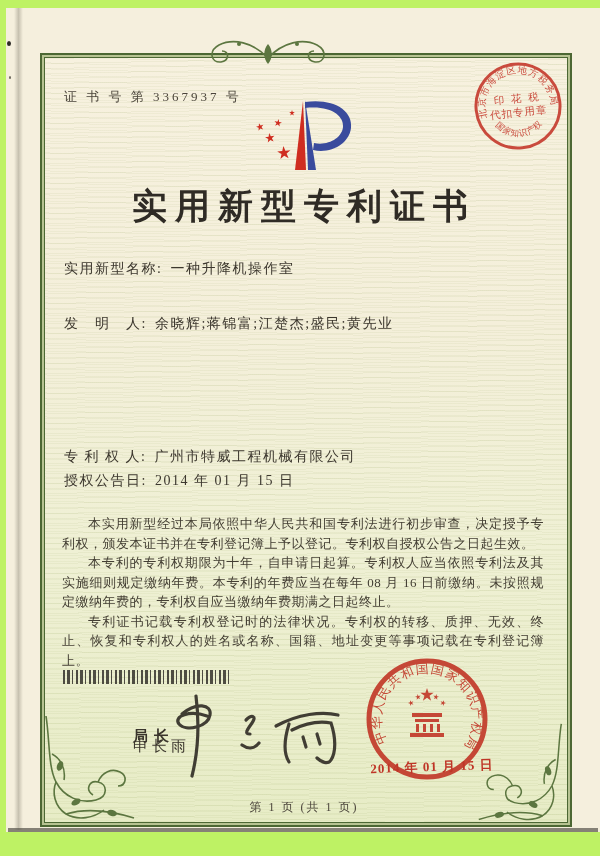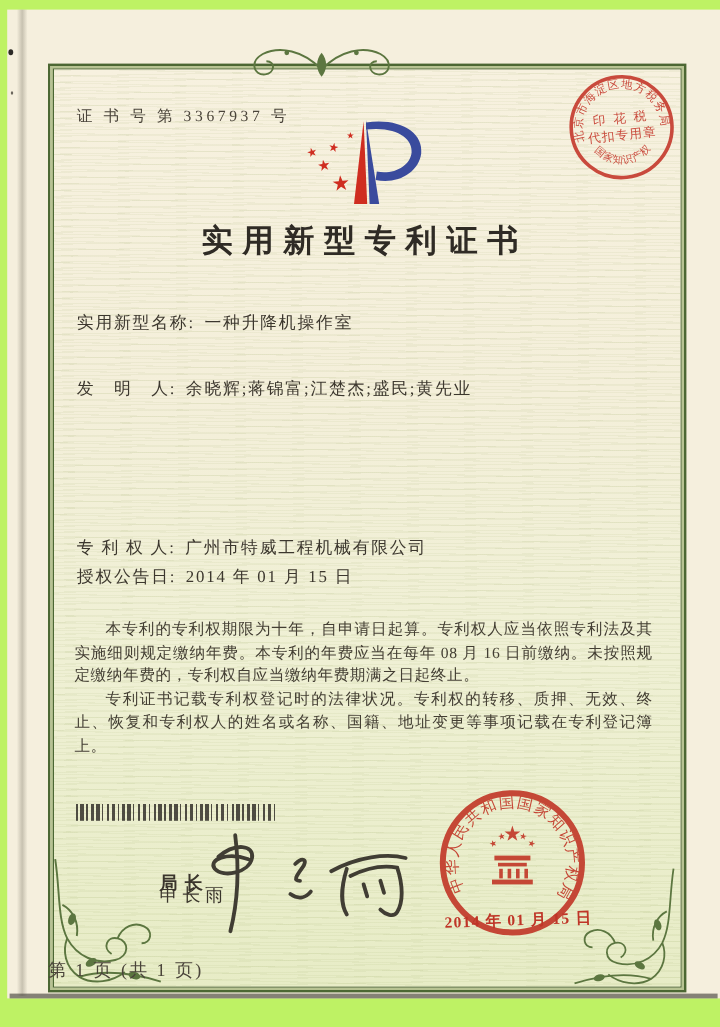--- a/index.html
+++ b/index.html
@@ -16,42 +16,42 @@
   .frame-mid{position:absolute;inset:0;border:2px solid #b7c392;}
   .frame-inner{position:absolute;inset:2px;border:1px solid #4c6733;}
   .frame-bg{position:absolute;inset:3px;
      background:
        repeating-linear-gradient(179deg, rgba(130,150,70,0.08) 0 1px, transparent 1px 5px),
        repeating-linear-gradient(181.5deg, rgba(130,150,70,0.07) 0 1px, transparent 1px 6px),
        linear-gradient(180deg,#f7f1df 0%,#f4efda 35%,#eff0d4 65%,#e7ecc6 100%);}
 
   .cert-no{position:absolute;left:64px;top:88px;font-size:13px;letter-spacing:3px;color:#4a443a;}
   .title{position:absolute;left:40px;width:528px;top:183px;text-align:center;
-         font-size:26px;font-weight:700;letter-spacing:8px;color:#2f2b25;}
+         font-size:35px;font-weight:700;letter-spacing:8px;color:#2f2b25;}
   .field{position:absolute;left:64px;width:475px;font-size:14px;color:#3c372e;letter-spacing:1.5px;white-space:nowrap;}
   .flabel{margin-right:8px;}
   .f0{top:260px}.f1{top:315px}.f2{top:359px}.f3{top:404px}.f4{top:448px}.f5{top:472px}
 
   .paras{position:absolute;left:62px;top:514px;width:482px;font-size:13px;line-height:19.5px;
          text-align:justify;color:#433e33;letter-spacing:0.5px;}
   .paras p{margin:0;text-indent:2em;}
 
   .barcode{position:absolute;left:63px;top:670px;width:167px;height:14px;opacity:.85;
      background:repeating-linear-gradient(90deg,#33302a 0 2px,transparent 2px 4px,#33302a 4px 7px,transparent 7px 9px,#33302a 9px 10px,transparent 10px 13px);}
 
   .officer-title{position:absolute;left:133px;top:727px;font-size:15px;letter-spacing:6px;color:#3a352c;font-weight:bold;}
   .officer-name{position:absolute;left:133px;top:737px;font-size:15px;letter-spacing:4px;color:#3a352c;}
   .signature{position:absolute;left:152px;top:688px;}
   .seal{position:absolute;left:360px;top:651px;opacity:.92;}
   .seal-date{position:absolute;left:366px;top:758px;width:132px;text-align:center;color:#bf3527;
              font-size:13px;font-weight:600;letter-spacing:1px;transform:rotate(-2deg);}
   .tax-stamp{position:absolute;left:472px;top:60px;opacity:.9;}
   .logo{position:absolute;left:243px;top:92px;}
-  .footer{position:absolute;left:40px;width:528px;top:799px;text-align:left;
-          font-size:15px;letter-spacing:2px;color:#4a443a;}
+  .footer{position:absolute;left:40px;width:528px;top:799px;text-align:center;
+          font-size:12px;letter-spacing:2px;color:#4a443a;}
   .orn-top{position:absolute;left:193px;top:36px;}
   .orn-bl{position:absolute;left:42px;top:714px;}
   .orn-br{position:absolute;left:473px;top:722px;transform:scaleX(-1);}
   svg text{font-family:"Liberation Serif", serif;}
 </style>
 </head>
 <body>
 
 <div class="page">
 
@@ -139,20 +139,21 @@
     <span class="flabel">发　明　人:</span><span class="fvalue">余晓辉;蒋锦富;江楚杰;盛民;黄先业</span>
   </div>
   <div class="field f4">
     <span class="flabel">专 利 权 人:</span><span class="fvalue">广州市特威工程机械有限公司</span>
   </div>
   <div class="field f5">
     <span class="flabel">授权公告日:</span><span class="fvalue">2014 年 01 月 15 日</span>
   </div>
 
   <div class="paras">
+    <p>本实用新型经过本局依照中华人民共和国专利法进行初步审查，决定授予专利权，颁发本证书并在专利登记簿上予以登记。专利权自授权公告之日起生效。</p>
     <p>本专利的专利权期限为十年，自申请日起算。专利权人应当依照专利法及其实施细则规定缴纳年费。本专利的年费应当在每年 08 月 16 日前缴纳。未按照规定缴纳年费的，专利权自应当缴纳年费期满之日起终止。</p>
     <p>专利证书记载专利权登记时的法律状况。专利权的转移、质押、无效、终止、恢复和专利权人的姓名或名称、国籍、地址变更等事项记载在专利登记簿上。</p>
   </div>
 
   <div class="barcode"></div>
 
   <div class="officer-title">局长</div>
   <div class="officer-name">申长雨</div>
 
   <svg class="signature" width="200" height="100" viewBox="0 0 200 100">

